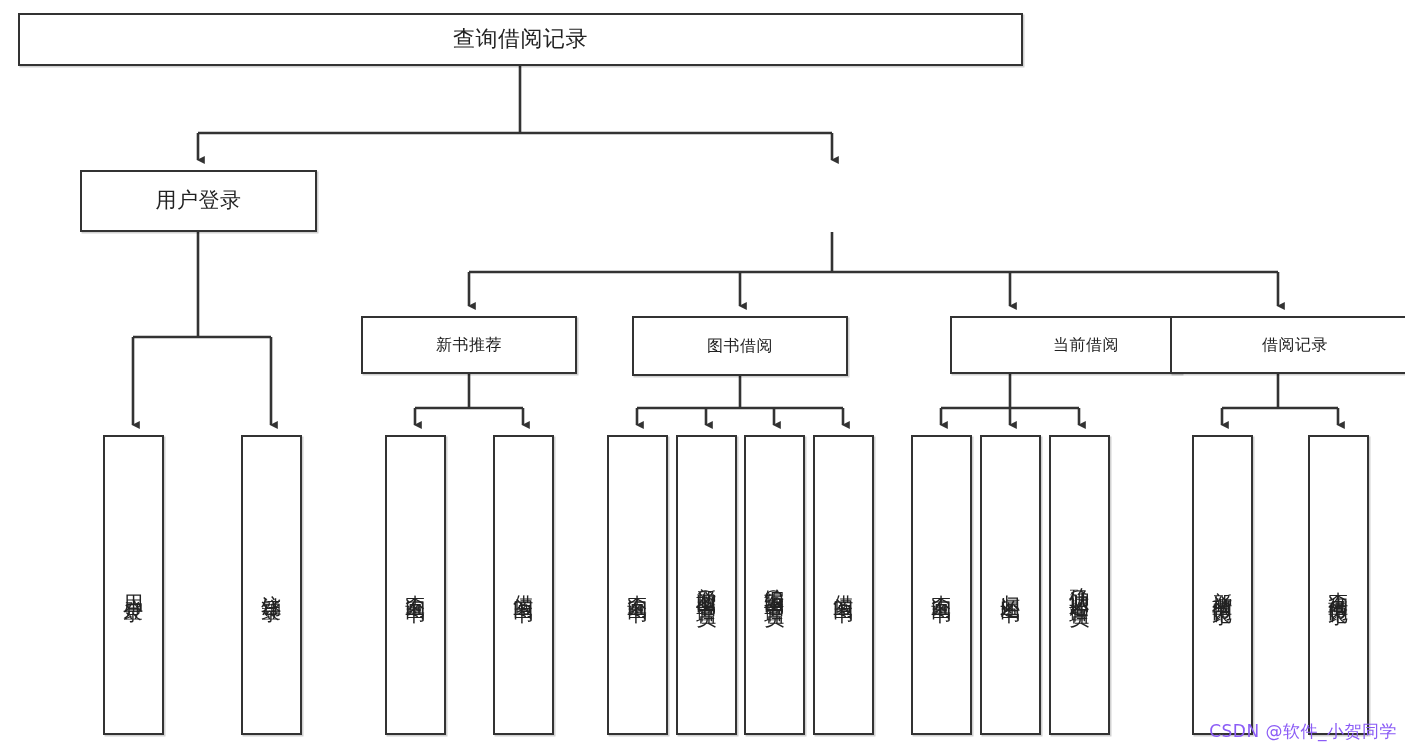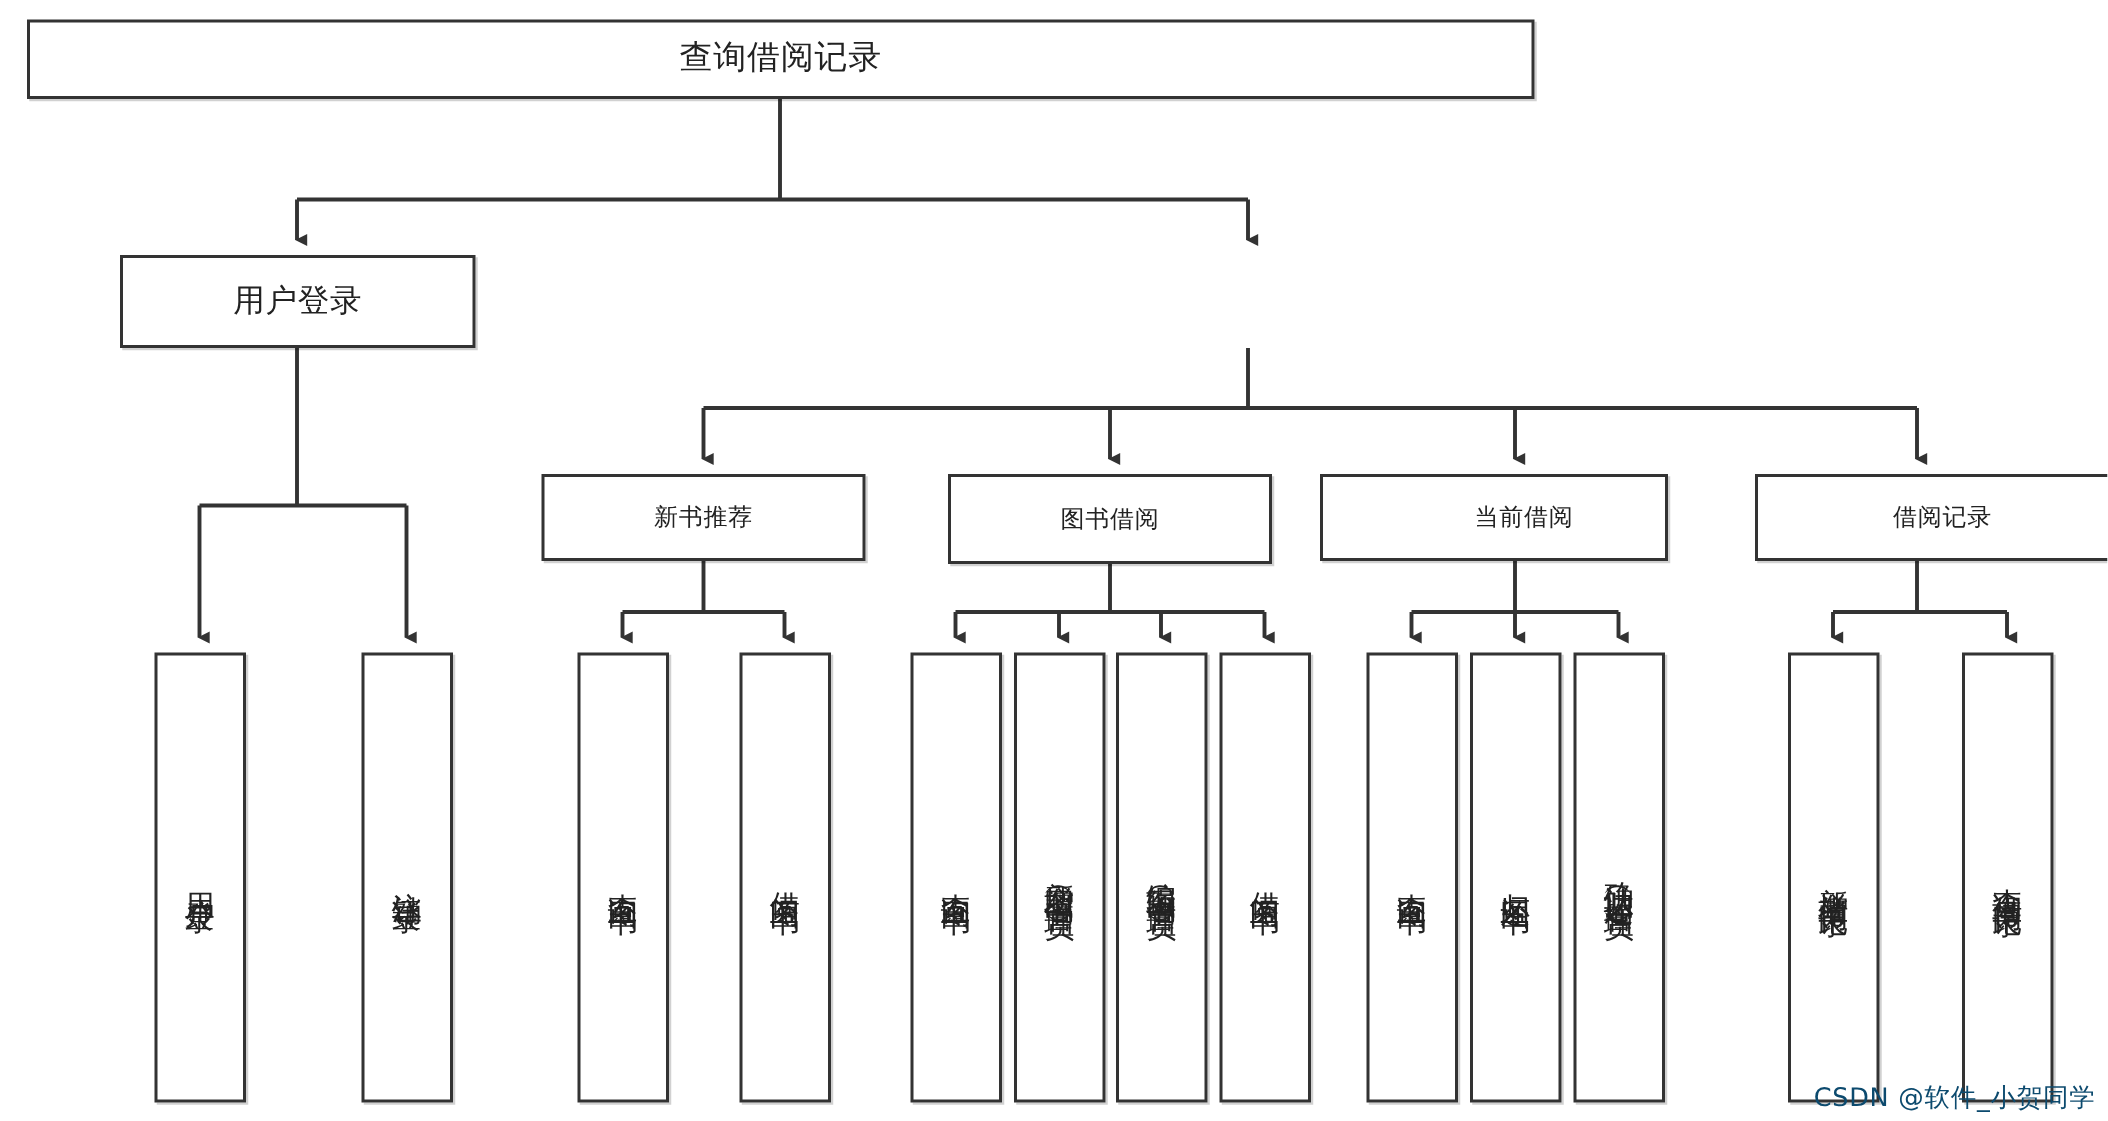--- a/index.html
+++ b/index.html
@@ -56,21 +56,21 @@
   }
   .node.root .node-label { font-size: 22px; }
   .node.level2 .node-label { font-size: 21px; }
   .node.level3 .node-label { font-size: 16px; }
 
   #watermark {
     position: absolute;
     right: 8px;
     bottom: 4px;
     font-size: 17px;
-    color: #0c4a6e;
+    color: #8b5cf6;
     letter-spacing: 0.5px;
     white-space: nowrap;
     z-index: 5;
     user-select: none;
   }
 </style>
 </head>
 <body>
 
 <div id="diagram-root">
@@ -135,21 +135,21 @@
 
 
   <div class="node level3" style="left:361px; top:316px; width:216px; height:58px;">
     <span class="node-label">新书推荐</span>
   </div>
 
   <div class="node level3" style="left:632px; top:316px; width:216px; height:60px;">
     <span class="node-label">图书借阅</span>
   </div>
 
-  <div class="node level3" style="left:880px; top:316px; width:232px; height:58px;padding-left:40px;">
+  <div class="node level3" style="left:950px; top:316px; width:232px; height:58px;padding-left:40px;">
     <span class="node-label">当前借阅</span>
   </div>
 
   <div class="node level3" style="left:1170px; top:316px; width:250px; height:58px;">
     <span class="node-label">借阅记录</span>
   </div>
 
   <div class="node vertical" style="left:103px; top:435px; width:61px; height:300px;">
     <span class="node-label">用户登录</span>
   </div>

